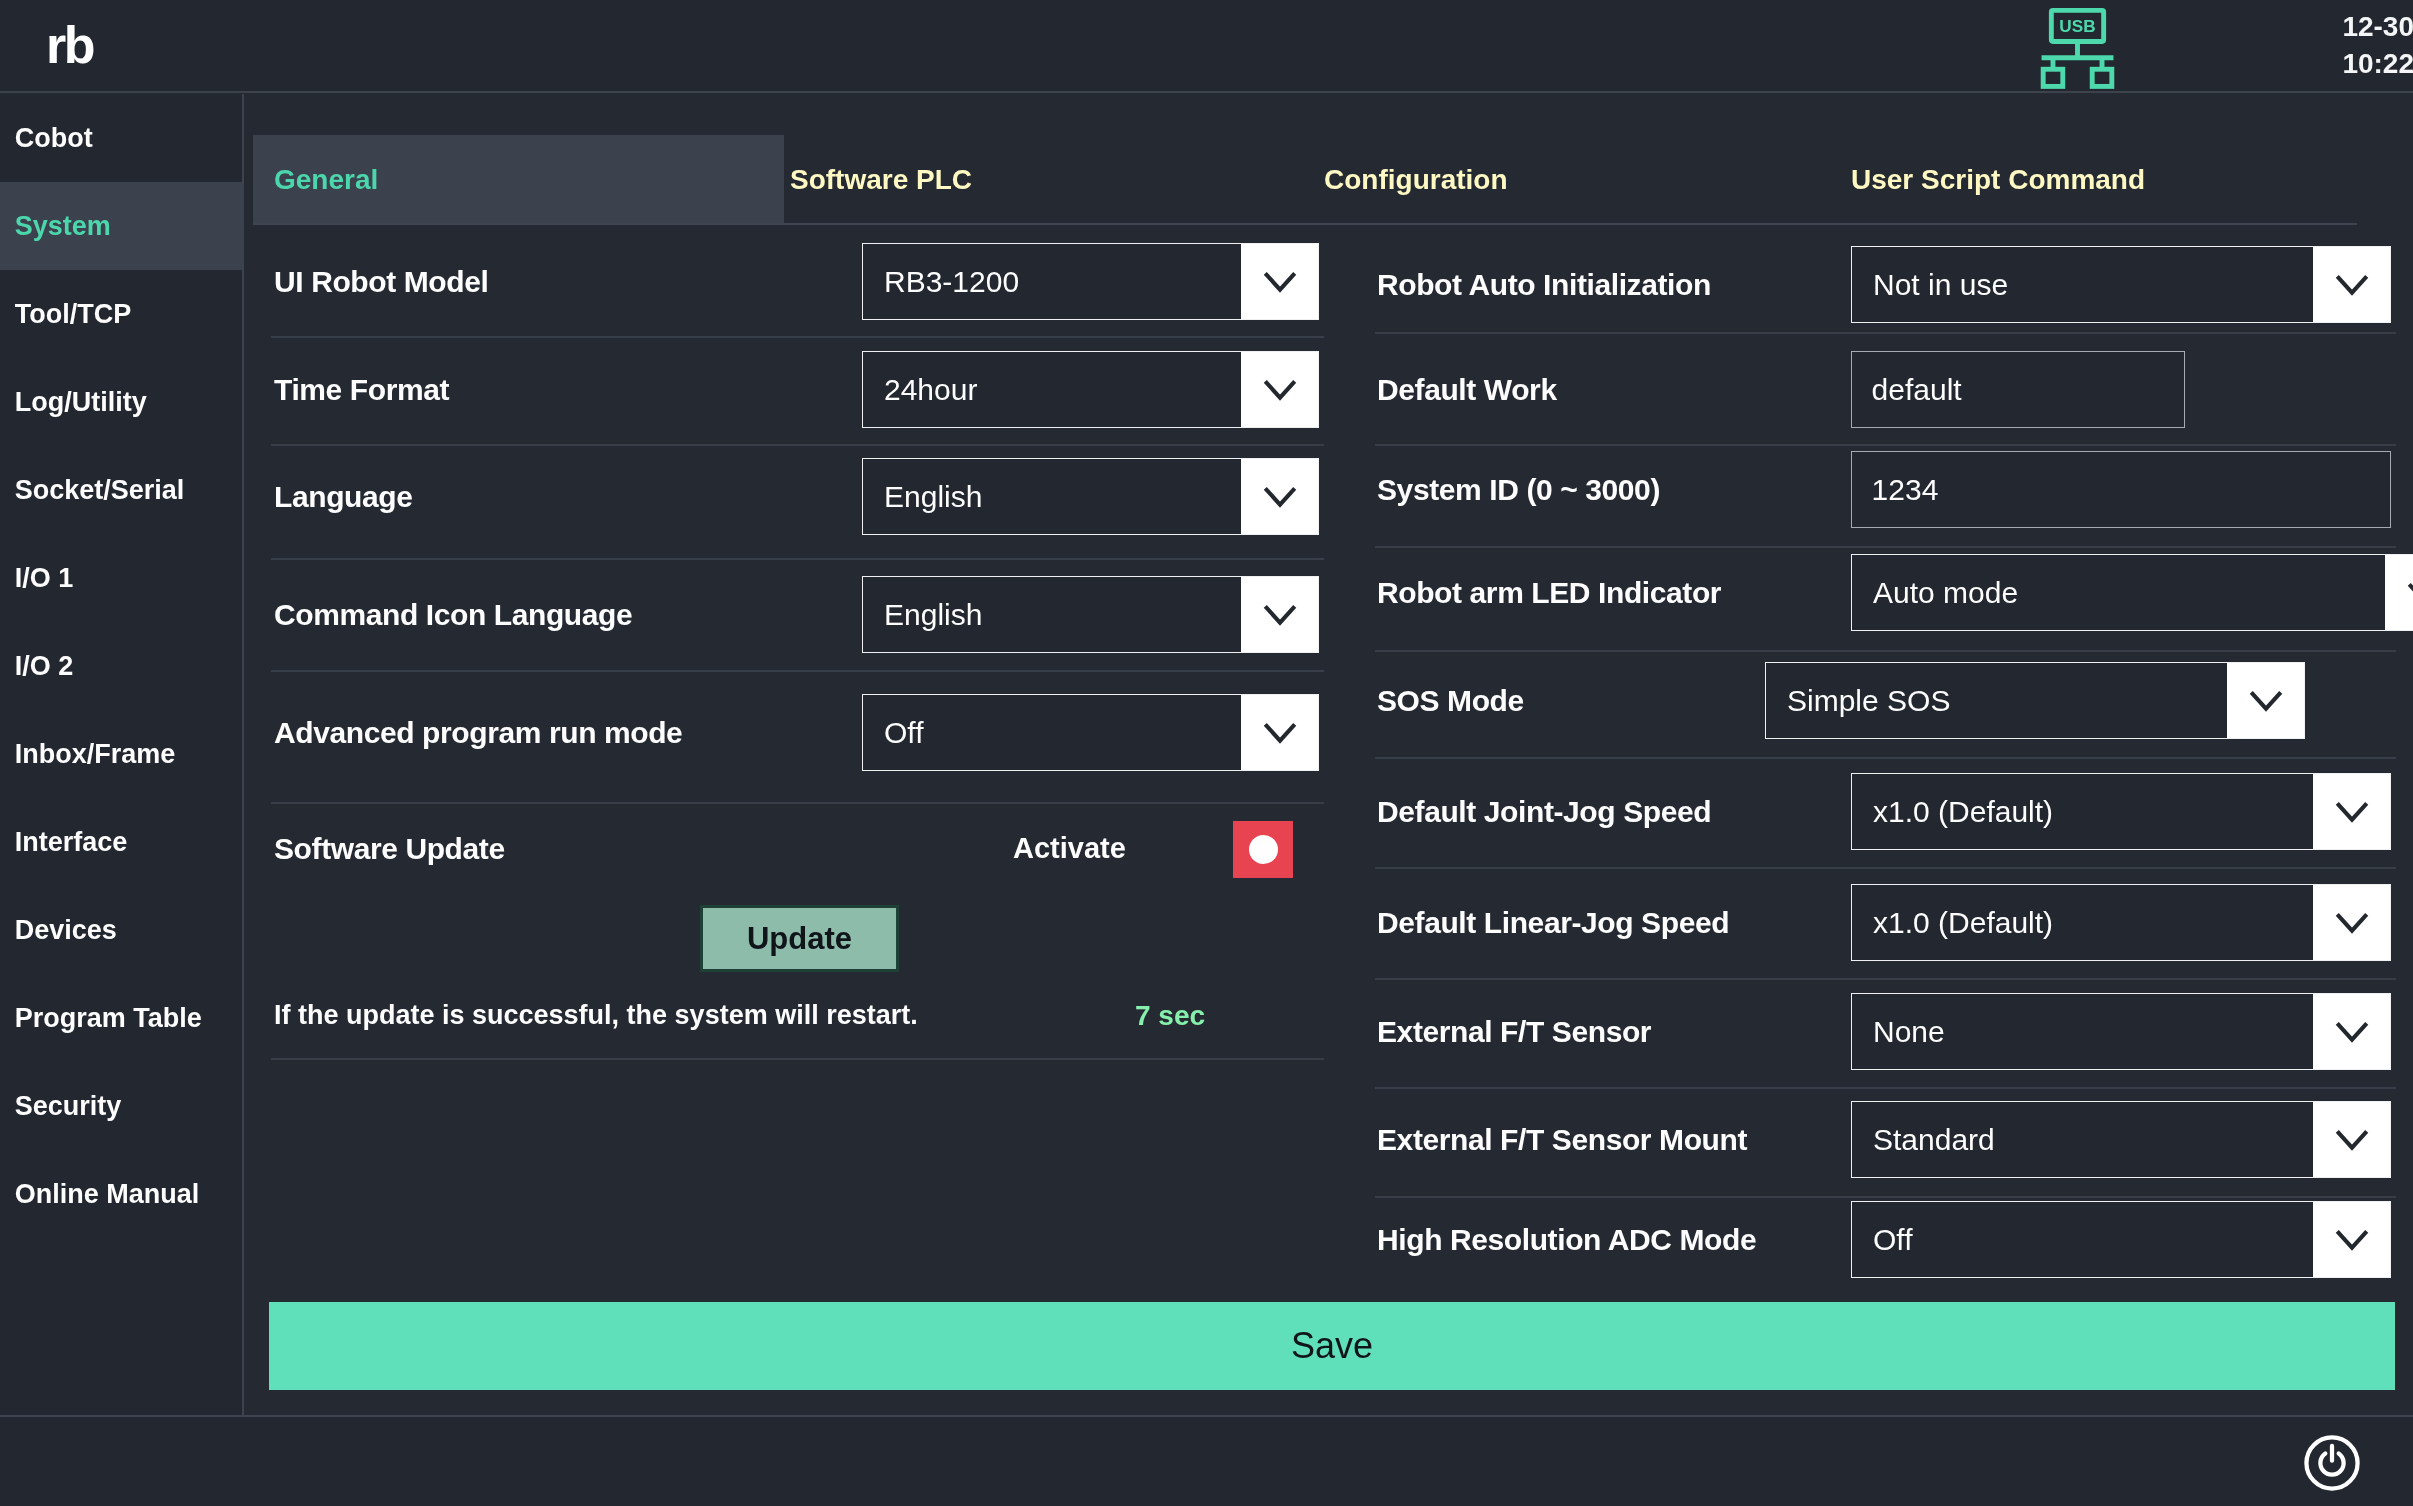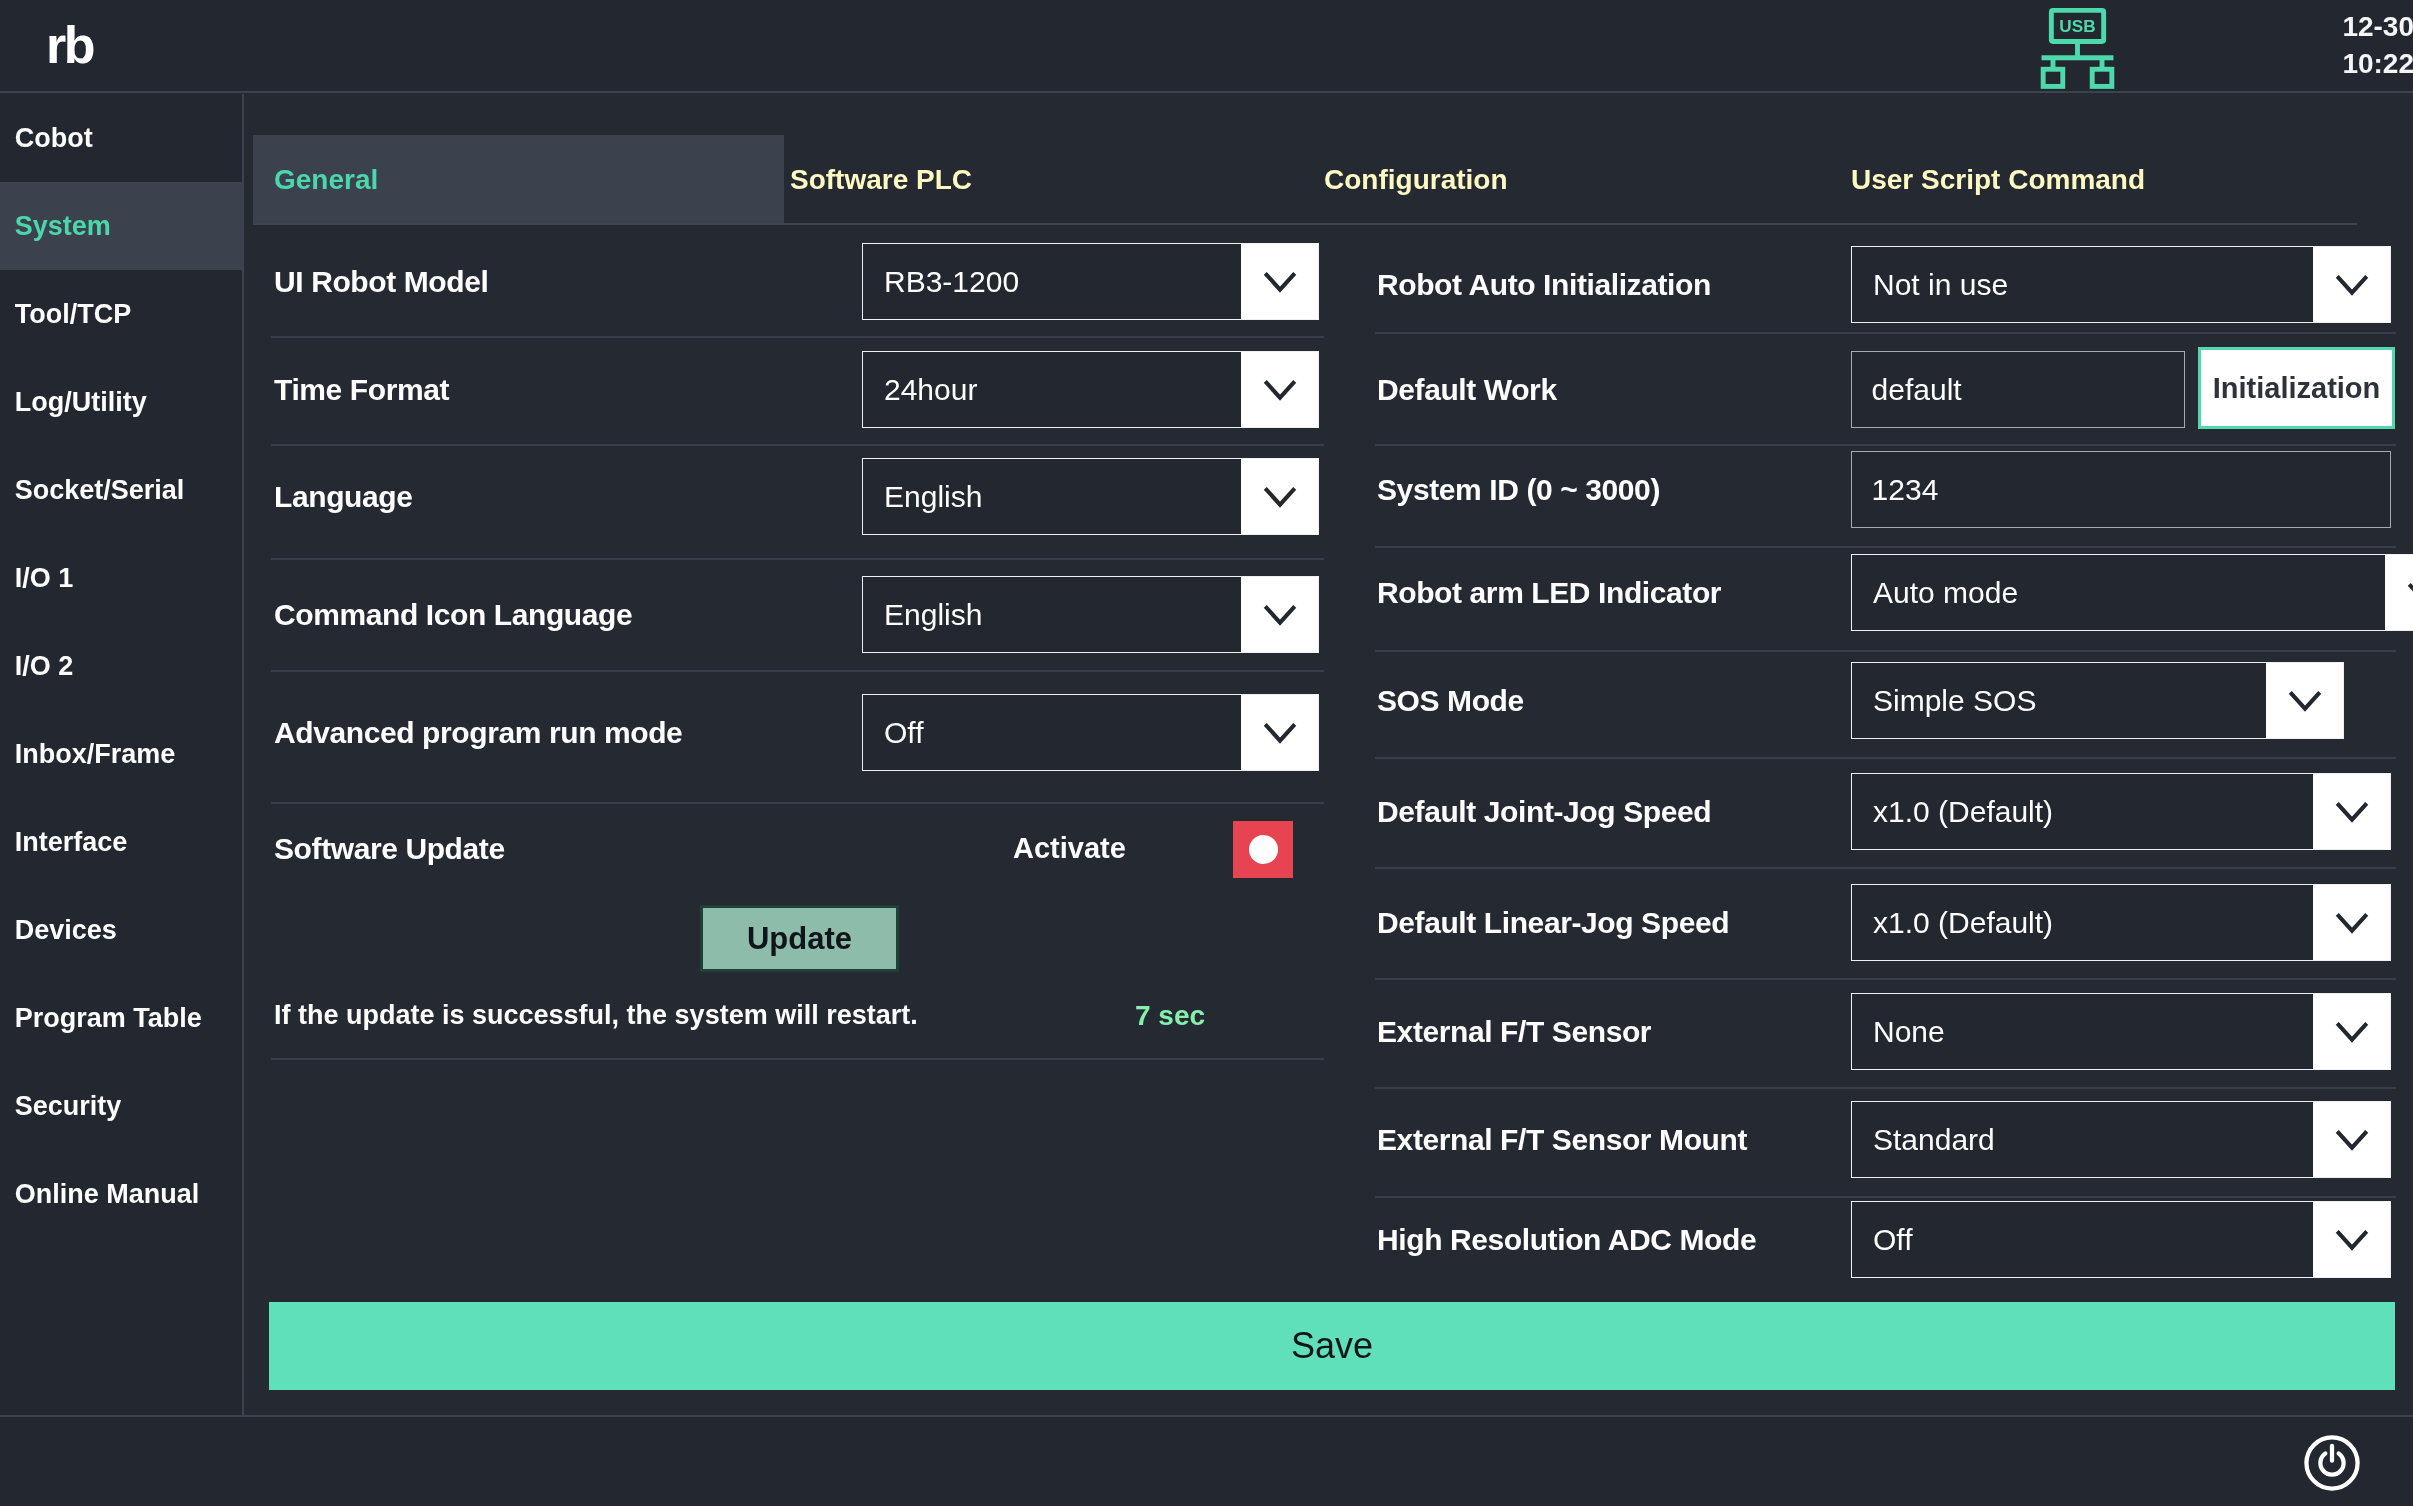--- a/index.html
+++ b/index.html
@@ -161,40 +161,39 @@
     <div class="dd-arrow">
         <svg width="36" height="23" viewBox="0 0 44 28">
           <polyline points="4,4 22,24 40,4" fill="none" stroke="#23272e" stroke-width="5"></polyline>
         </svg>
       </div>
   </div>
   <div class="divider" style="left:1375px;top:332px;width:1021px;"></div>
 
   <div class="row-label" style="left:1377px;top:351px;">Default Work</div>
   <input class="text-input" style="left: 1851px; top: 351px; width: 334px;" value="default">
-  <div class="btn-init">Initialization</div>
   <div class="divider" style="left:1375px;top:444px;width:1021px;"></div>
 
   <div class="row-label" style="left:1377px;top:451px;">System ID (0 ~ 3000)</div>
   <input class="text-input" style="left: 1851px; top: 451px; width: 540px;" value="1234">
   <div class="divider" style="left:1375px;top:546px;width:1021px;"></div>
 
   <div class="row-label" style="left:1377px;top:554px;">Robot arm LED Indicator</div>
   <div class="dropdown" style="left:1851px;top:554px;width:612px;">
     <div class="dd-value">Auto mode</div>
     <div class="dd-arrow">
         <svg width="36" height="23" viewBox="0 0 44 28">
           <polyline points="4,4 22,24 40,4" fill="none" stroke="#23272e" stroke-width="5"></polyline>
         </svg>
       </div>
   </div>
   <div class="divider" style="left:1375px;top:650px;width:1021px;"></div>
 
   <div class="row-label" style="left:1377px;top:662px;text-align:right;">SOS Mode</div>
-  <div class="dropdown" style="left:1851px;top:662px;width:493px;">
+  <div class="dropdown" style="left:1765px;top:662px;width:540px;">
     <div class="dd-value">Simple SOS</div>
     <div class="dd-arrow">
         <svg width="36" height="23" viewBox="0 0 44 28">
           <polyline points="4,4 22,24 40,4" fill="none" stroke="#23272e" stroke-width="5"></polyline>
         </svg>
       </div>
   </div>
   <div class="divider" style="left:1375px;top:757px;width:1021px;"></div>
 
   <div class="row-label" style="left:1377px;top:773px;">Default Joint-Jog Speed</div>

